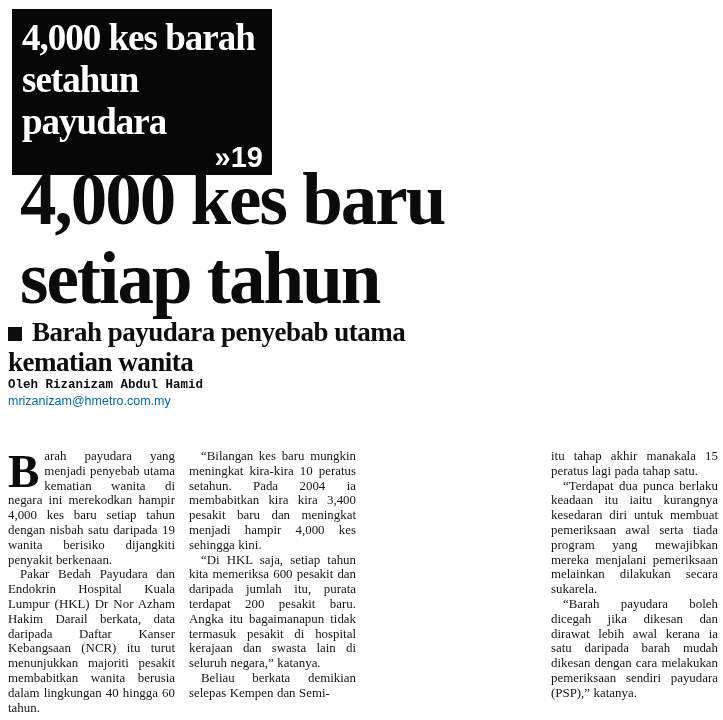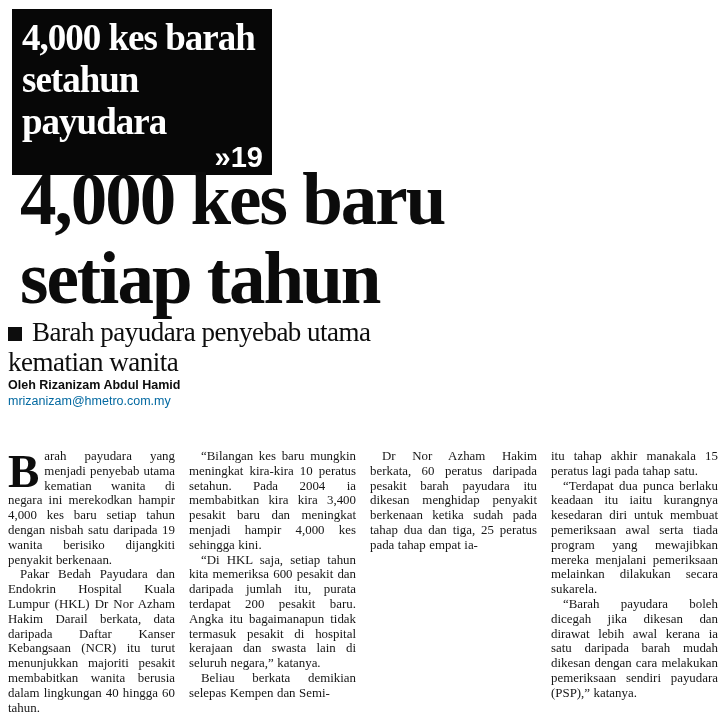--- a/index.html
+++ b/index.html
@@ -62,40 +62,40 @@
     white-space: nowrap;
   }
 
   
   .subheadline {
     position: absolute;
     left: 8px;
     top: 317px;
     width: 430px;
     font-family: "Liberation Serif", serif;
-    font-weight: 400;
+    font-weight: 700;
     font-size: 27px;
     line-height: 30px;
     letter-spacing: -0.5px;
     color: #0d0d0d;
   }
   .sq {
     display: inline-block;
     width: 14px;
     height: 14px;
     background: #0d0d0d;
     margin-right: 10px;
   }
 
   
   .byline {
     position: absolute;
     left: 8px;
     top: 378px;
-    font-family: Liberation Sans, sans-serif;
+    font-family: Liberation Mono, monospace;
     font-weight: 700;
     font-size: 12.5px;
     line-height: 15px;
     color: #0d0d0d;
   }
   .email {
     position: absolute;
     left: 8px;
     top: 394px;
     font-family: "Liberation Sans", sans-serif;
@@ -171,21 +171,20 @@
       <p>Pakar Bedah Payudara dan Endokrin Hospital Kuala Lumpur (HKL) Dr Nor Azham Hakim Darail berkata, data daripada Daftar Kanser Kebangsaan (NCR) itu turut menunjukkan majoriti pesakit membabitkan wanita berusia dalam lingkungan 40 hingga 60 tahun.</p>
     </div>
 
     <div class="col">
       <p>“Bilangan kes baru mungkin meningkat kira-kira 10 peratus setahun. Pada 2004 ia membabitkan kira kira 3,400 pesakit baru dan meningkat menjadi hampir 4,000 kes sehingga kini.</p>
       <p>“Di HKL saja, setiap tahun kita memeriksa 600 pesakit dan daripada jumlah itu, purata terdapat 200 pesakit baru. Angka itu bagaimanapun tidak termasuk pesakit di hospital kerajaan dan swasta lain di seluruh negara,” katanya.</p>
       <p>Beliau berkata demikian selepas Kempen dan Semi-</p>
     </div>
 
     <div class="col">
-      <p>Dr Nor Azham Hakim berkata, 60 peratus daripada pesakit barah payudara itu dikesan menghidap penyakit berkenaan ketika sudah pada tahap dua dan tiga, 25 peratus pada tahap empat ia-</p>
     </div>
 
     <div class="col">
       <p class="noindent">itu tahap akhir manakala 15 peratus lagi pada tahap satu.</p>
       <p>“Terdapat dua punca berlaku keadaan itu iaitu kurangnya kesedaran diri untuk membuat pemeriksaan awal serta tiada program yang mewajibkan mereka menjalani pemeriksaan melainkan dilakukan secara sukarela.</p>
       <p>“Barah payudara boleh dicegah jika dikesan dan dirawat lebih awal kerana ia satu daripada barah mudah dikesan dengan cara melakukan pemeriksaan sendiri payudara (PSP),” katanya.</p>
     </div>
 
   </div>
 </div>

